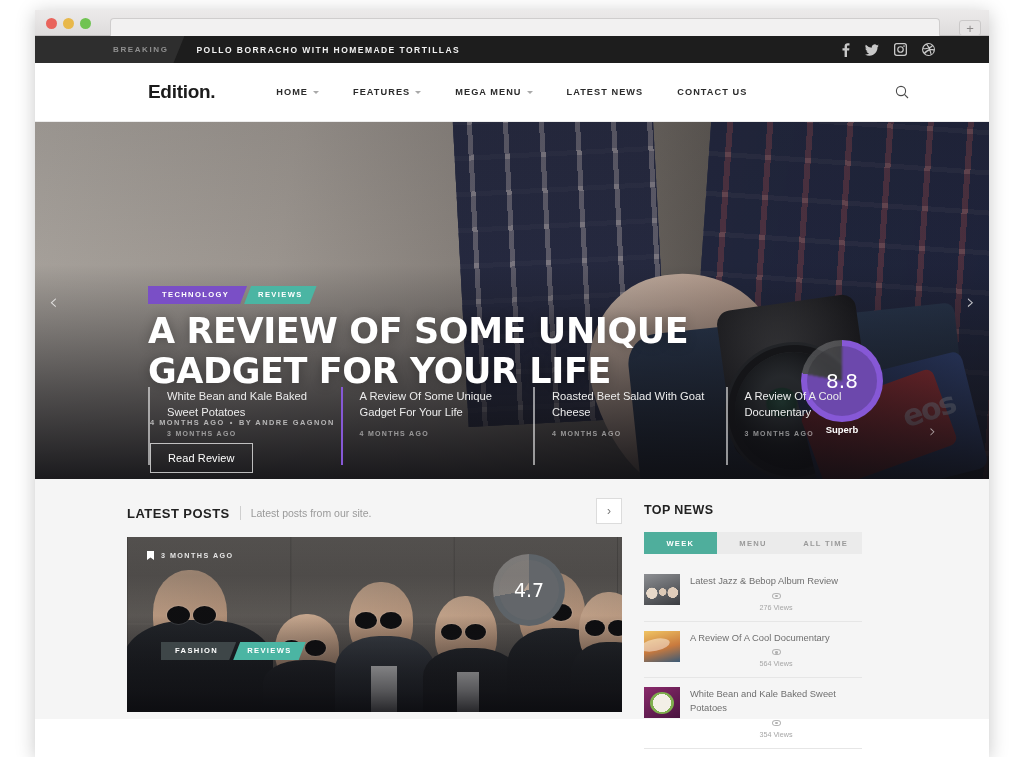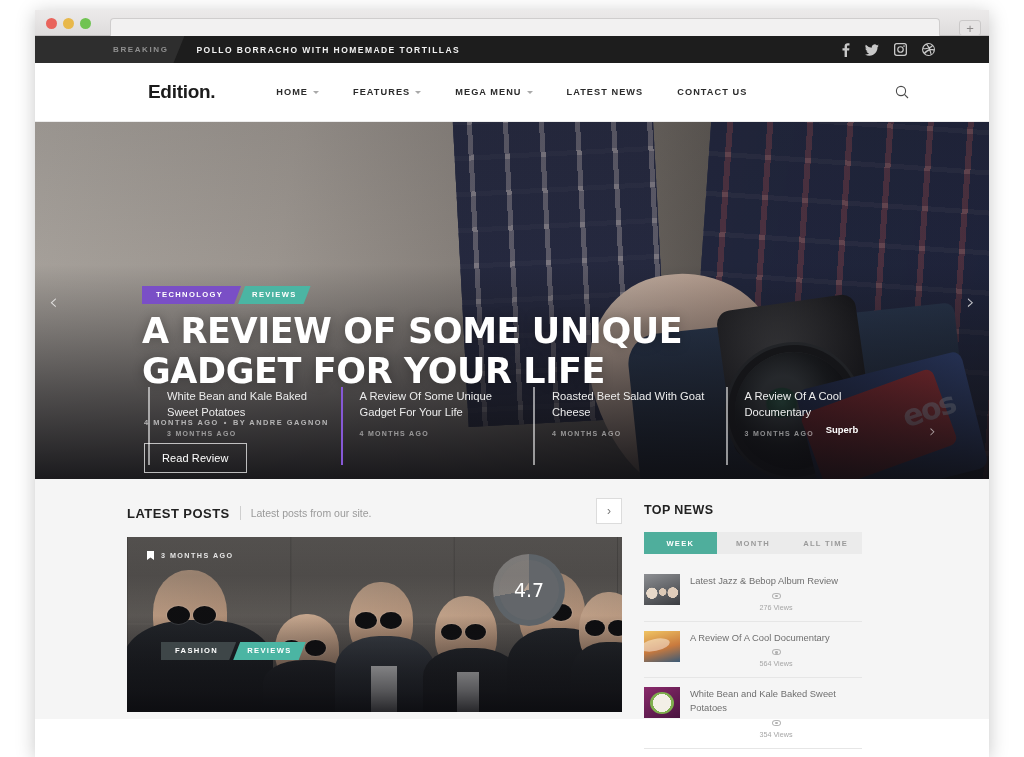--- a/index.html
+++ b/index.html
@@ -155,21 +155,21 @@
   .hp-logo-txt {
     position:absolute; right:34px; bottom:52px; color:#cfd6ea; font-size:30px;
     font-weight:bold; letter-spacing:-2px; transform:rotate(-18deg); opacity:.55;
     font-family:"DejaVu Sans", sans-serif;
   }
   .hero-scrim {
     position:absolute; inset:0;
     background:linear-gradient(180deg, rgba(25,25,28,.18) 0%, rgba(25,25,28,.10) 40%, rgba(18,18,22,.62) 76%, rgba(14,14,18,.92) 100%);
   }
 
-  .hero-inner { position:absolute; left:107px; top:0; width:740px; height:100%;text-decoration:underline; }
+  .hero-inner { position:absolute; left:113px; top:0; width:740px; height:100%;text-decoration:underline; }
   .tags { position:absolute; top:164px; left:0; display:flex; }
   .tag {
     height:18px; line-height:18px; font-size:7.6px; font-weight:bold; letter-spacing:1.35px;
     color:#fff; padding:0 14px; cursor:pointer;
   }
   .tag.purple { background:#7a4fc6; padding-right:18px; clip-path:polygon(0 0,100% 0,calc(100% - 7px) 100%,0 100%); }
   .tag.teal { background:#4bb5a3; margin-left:-3px; padding-left:14px; clip-path:polygon(7px 0,100% 0,calc(100% - 7px) 100%,0 100%); }
 
   .hero-title {
     position:absolute; top:190px; left:0; width:620px;
@@ -432,20 +432,23 @@
           <div class="tag purple">TECHNOLOGY</div>
           <div class="tag teal">REVIEWS</div>
         </div>
         <h1 class="hero-title">A Review Of Some Unique Gadget For Your Life</h1>
         <div class="hero-meta">
           <span>4 MONTHS AGO</span><span class="sep">•</span><span>BY ANDRE GAGNON</span>
         </div>
         <button class="hero-btn">Read Review</button>
       </div>
 
+      <div class="rating-ring">
+        <span class="rating-val">8.8</span>
+      </div>
       <div class="rating-cap">Superb</div>
 
       <div class="hero-thumbs">
         <div class="hthumb">
           <h4>White Bean and Kale Baked Sweet Potatoes</h4>
           <div class="t-date">3 MONTHS AGO</div>
         </div>
         <div class="hthumb active">
           <h4>A Review Of Some Unique Gadget For Your Life</h4>
           <div class="t-date">4 MONTHS AGO</div>
@@ -526,21 +529,21 @@
               <div class="tag teal">REVIEWS</div>
             </div>
 
           </div>
         </div>
 
         <div class="col-right">
           <div class="tn-title">TOP NEWS</div>
           <div class="tn-tabs">
             <div class="tn-tab active">WEEK</div>
-            <div class="tn-tab">MONTH</div>
+            <div class="tn-tab">MENU</div>
             <div class="tn-tab">ALL TIME</div>
           </div>
 
           <div class="tn-item">
             <div class="tn-thumb a"></div>
             <div class="tn-body">
               <div class="tn-headline">Latest Jazz &amp; Bebop Album Review</div>
               <div class="tn-views">
                 <i class="eye"></i>
                 <span>276 Views</span>

